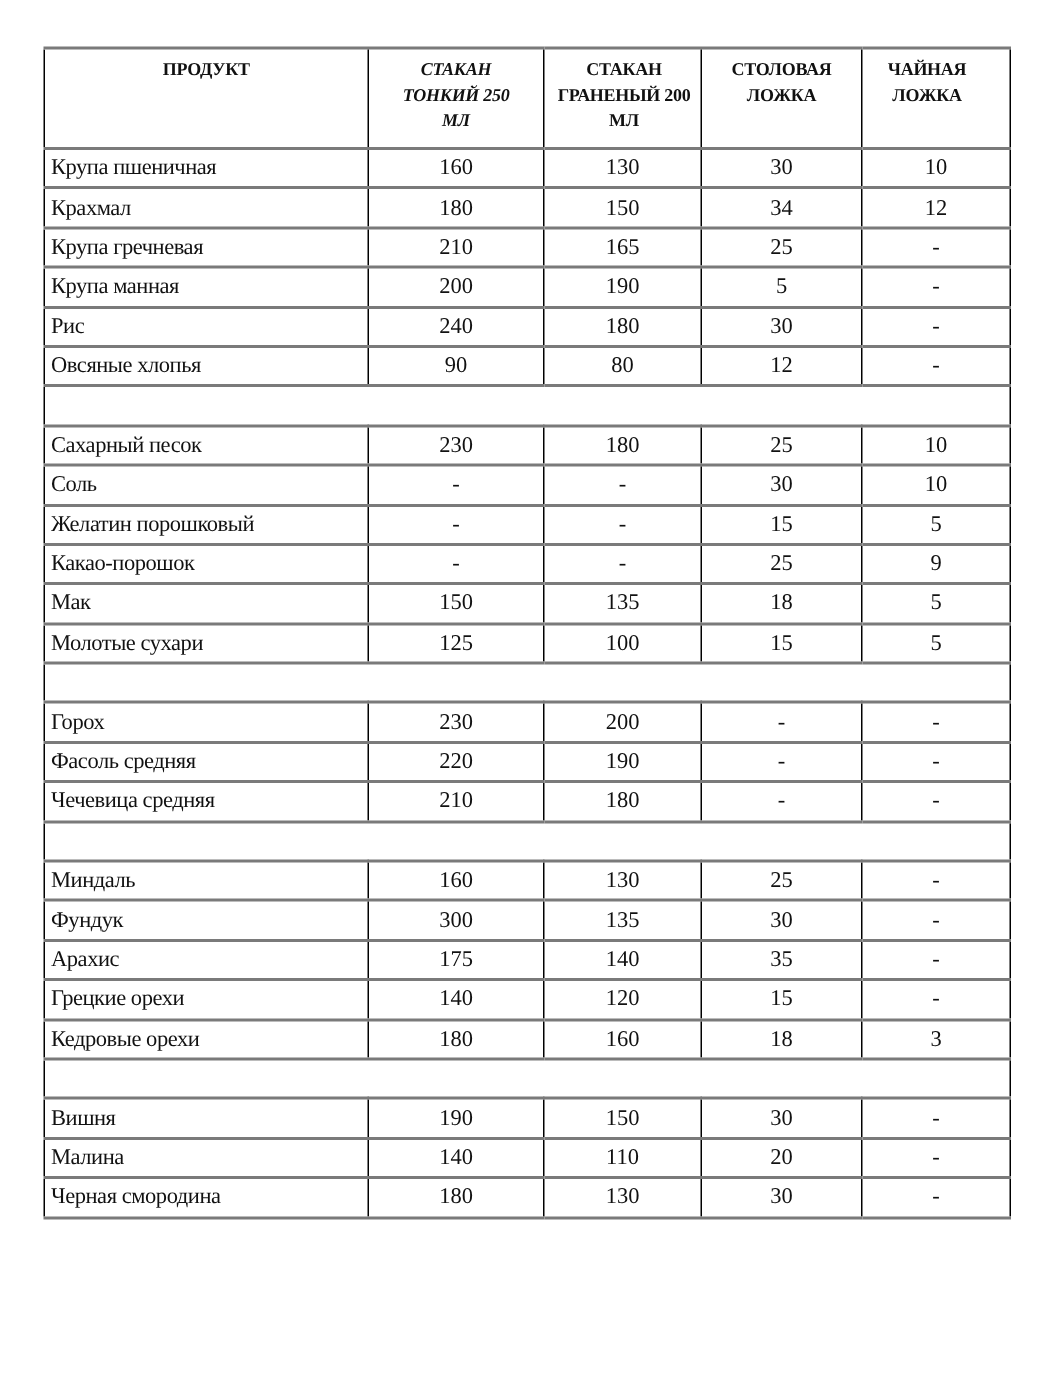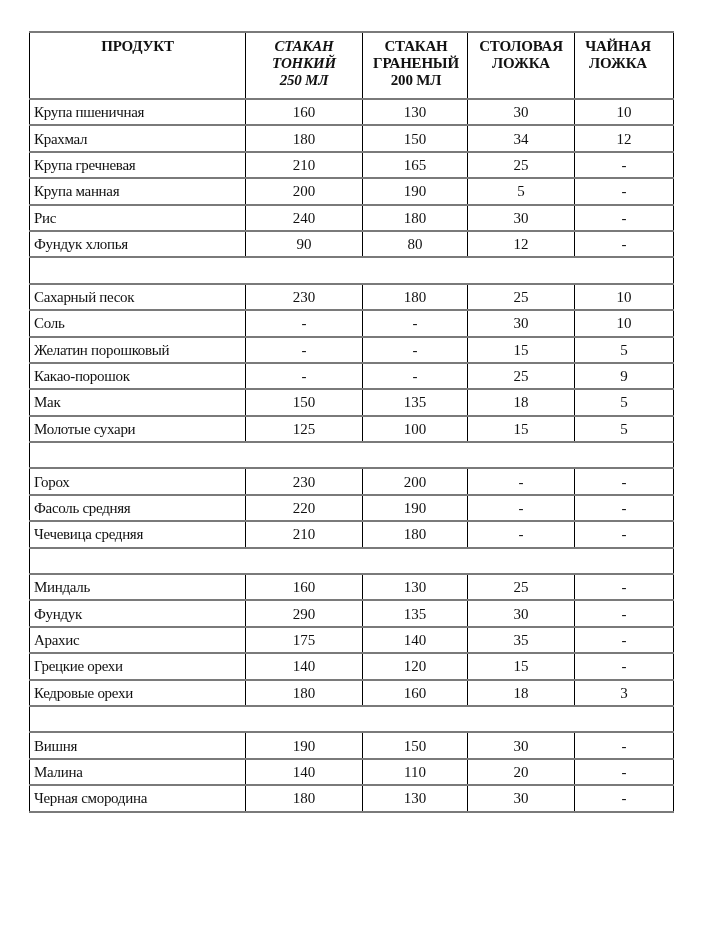--- a/index.html
+++ b/index.html
@@ -17,21 +17,21 @@
   .sheet col.c4 { width: 99px; }
   .sheet th, .sheet td {
     border-left: 1px solid #000;
     border-right: 1px solid #000;
     border-top: 2px solid #7a7a7a;
     border-bottom: 2px solid #7a7a7a;
     padding: 0;
   }
   .sheet th {
     height: 60px; vertical-align: top; text-align: center;
-    font-weight: bold; font-size: 15px; line-height: 17px; padding-top: 5px;
+    font-weight: bold; font-size: 12px; line-height: 17px; padding-top: 5px;
     letter-spacing: -0.2px;
   }
   .sheet td {
     height: 24.4px; font-size: 15px; line-height: 20px; vertical-align: middle;
   }
   .sheet td.name { text-align: left; padding-left: 4px; letter-spacing: -0.3px; }
   .sheet td.num { text-align: center; }
   .sheet tr.spacer td { height: 24.4px; }
 </style>
 </head>
@@ -84,21 +84,21 @@
         <td class="num">-</td>
       </tr>
       <tr>
         <td class="name">Рис</td>
         <td class="num">240</td>
         <td class="num">180</td>
         <td class="num">30</td>
         <td class="num">-</td>
       </tr>
       <tr>
-        <td class="name">Фундук хлопья</td>
+        <td class="name">Овсяные хлопья</td>
         <td class="num">90</td>
         <td class="num">80</td>
         <td class="num">12</td>
         <td class="num">-</td>
       </tr>
       <tr class="spacer">
         <td colspan="5"></td>
       </tr>
       <tr>
         <td class="name">Сахарный песок</td>
@@ -171,21 +171,21 @@
       </tr>
       <tr>
         <td class="name">Миндаль</td>
         <td class="num">160</td>
         <td class="num">130</td>
         <td class="num">25</td>
         <td class="num">-</td>
       </tr>
       <tr>
         <td class="name">Фундук</td>
-        <td class="num">290</td>
+        <td class="num">300</td>
         <td class="num">135</td>
         <td class="num">30</td>
         <td class="num">-</td>
       </tr>
       <tr>
         <td class="name">Арахис</td>
         <td class="num">175</td>
         <td class="num">140</td>
         <td class="num">35</td>
         <td class="num">-</td>

